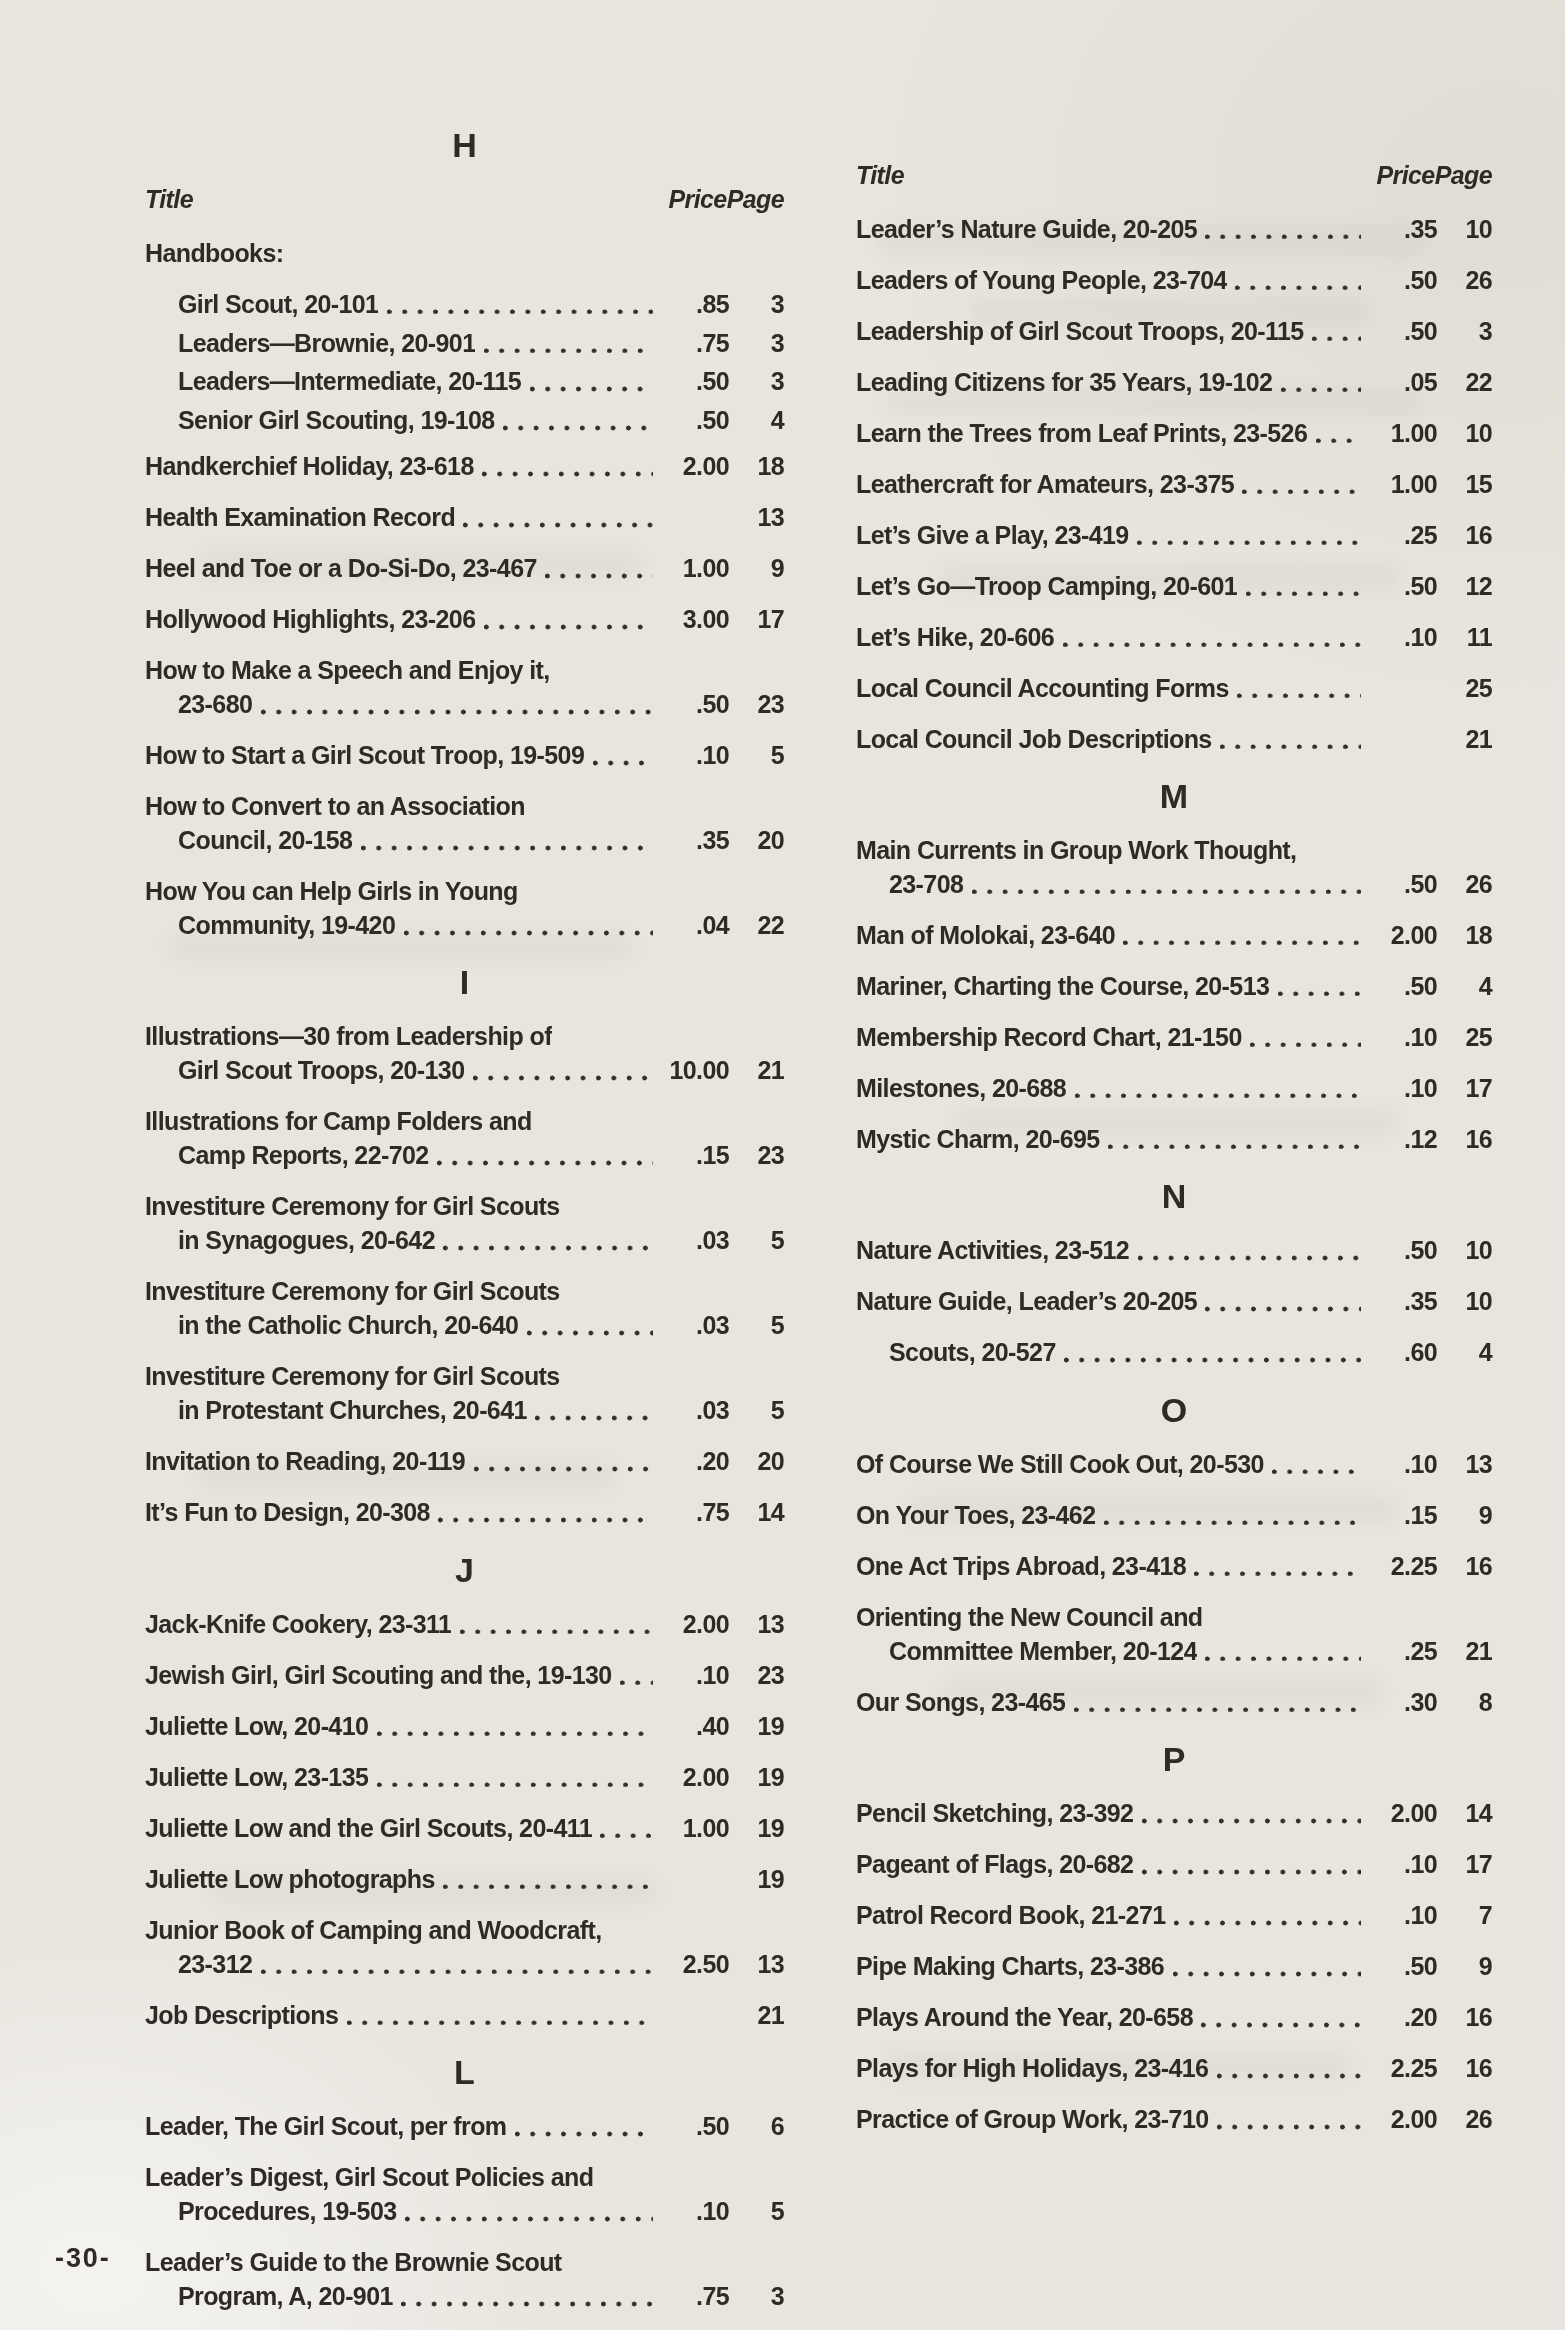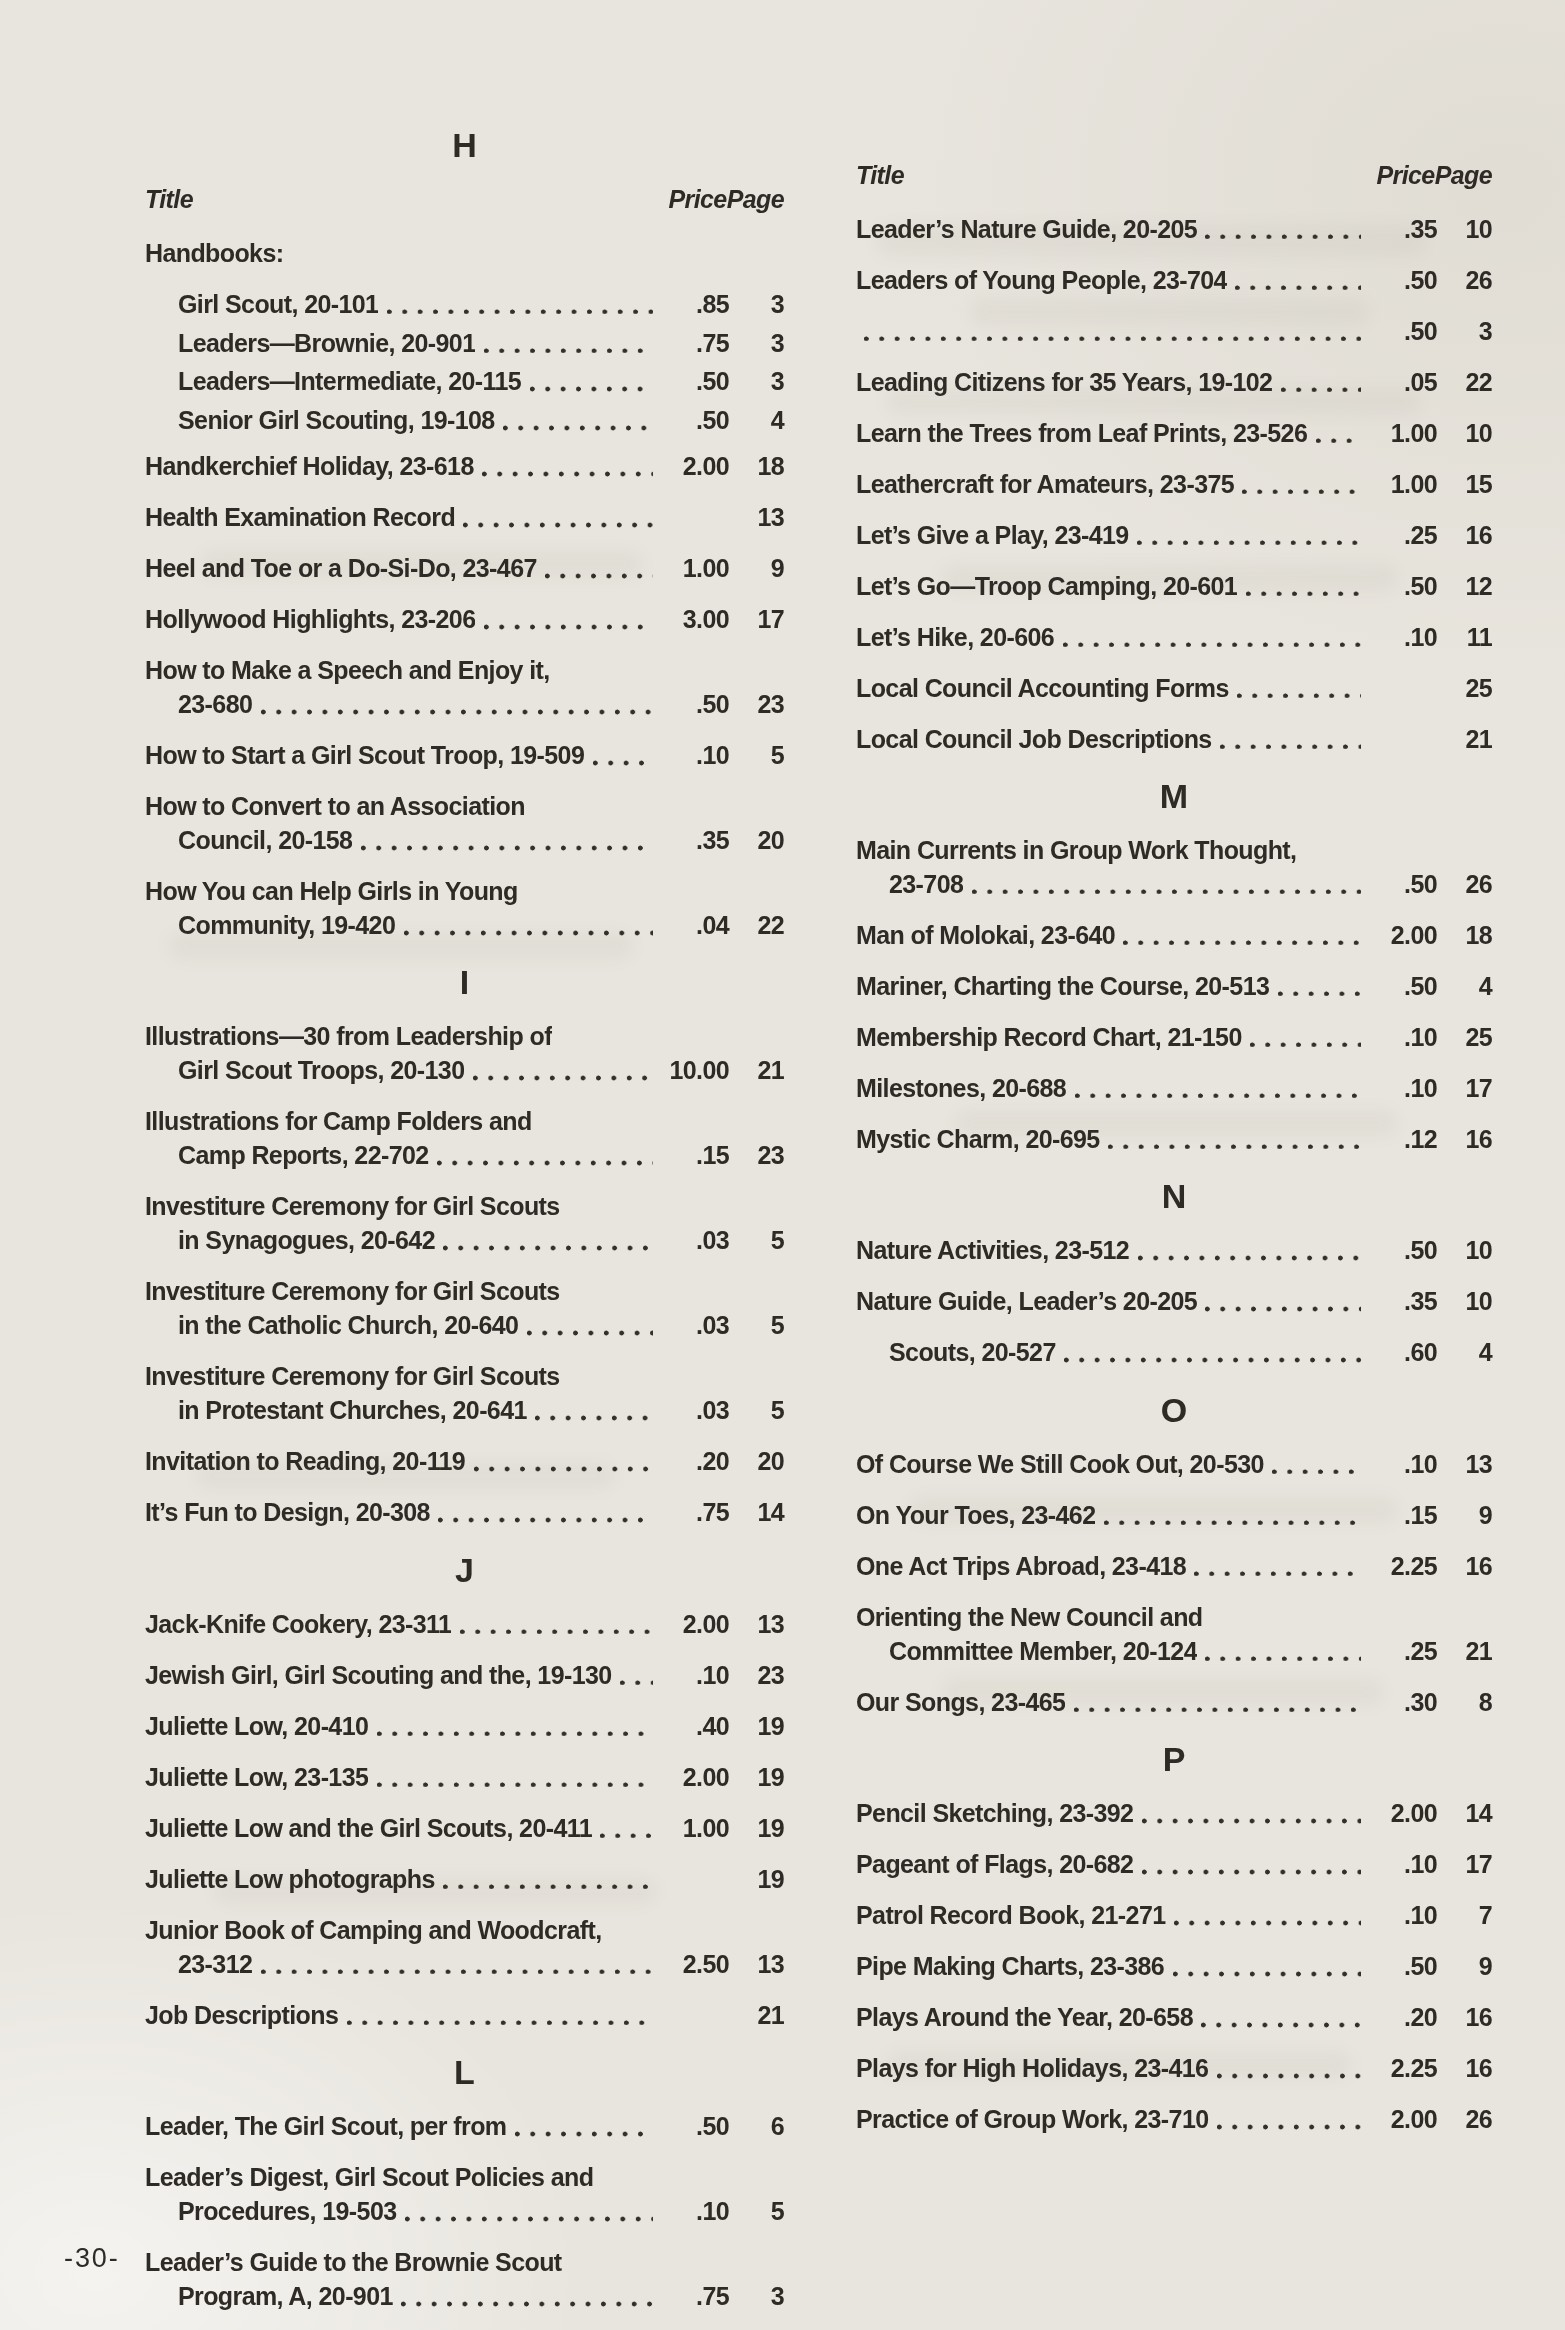--- a/index.html
+++ b/index.html
@@ -38,21 +38,21 @@
     background-image:radial-gradient(circle at 2.3px 2.8px,#33302a 2.1px,rgba(0,0,0,0) 2.6px);
     background-size:15.4px 5.6px;background-repeat:repeat-x;
   }
   .spacer{flex:1 1 8.4px;min-width:0;}
   .price{flex:0 0 70px;text-align:right;}
   .page-col{flex:0 0 55px;text-align:right;}
   .colhead{font-style:italic;margin-bottom:19.6px;}
   .colhead .t,.colhead .price,.colhead .page-col{font-size:25px;}
   .page-number{
     position:absolute;left:55px;top:2243px;
-    font-size:27px;font-weight:400;letter-spacing:1.9px;margin-left:9px;
+    font-size:27px;font-weight:700;letter-spacing:1.9px;
   }
 </style>
 </head>
 <body>
 
 <div class="page">
 
   <div class="ghost" style="left:876px;top:224px;width:550px;height:33px"></div>
   <div class="ghost" style="left:969px;top:298px;width:401px;height:28px"></div>
   <div class="ghost" style="left:886px;top:387px;width:536px;height:28px"></div>
@@ -307,20 +307,21 @@
         <span class="price">.35</span>
         <span class="page-col">10</span>
       </div>
       <div class="row">
         <span class="t">Leaders of Young People, 23-704</span>
         <span class="leader"></span>
         <span class="price">.50</span>
         <span class="page-col">26</span>
       </div>
       <div class="row">
+        <span class="t">Leadership of Girl Scout Troops, 20-115</span>
         <span class="leader"></span>
         <span class="price">.50</span>
         <span class="page-col">3</span>
       </div>
       <div class="row">
         <span class="t">Leading Citizens for 35 Years, 19-102</span>
         <span class="leader"></span>
         <span class="price">.05</span>
         <span class="page-col">22</span>
       </div>

